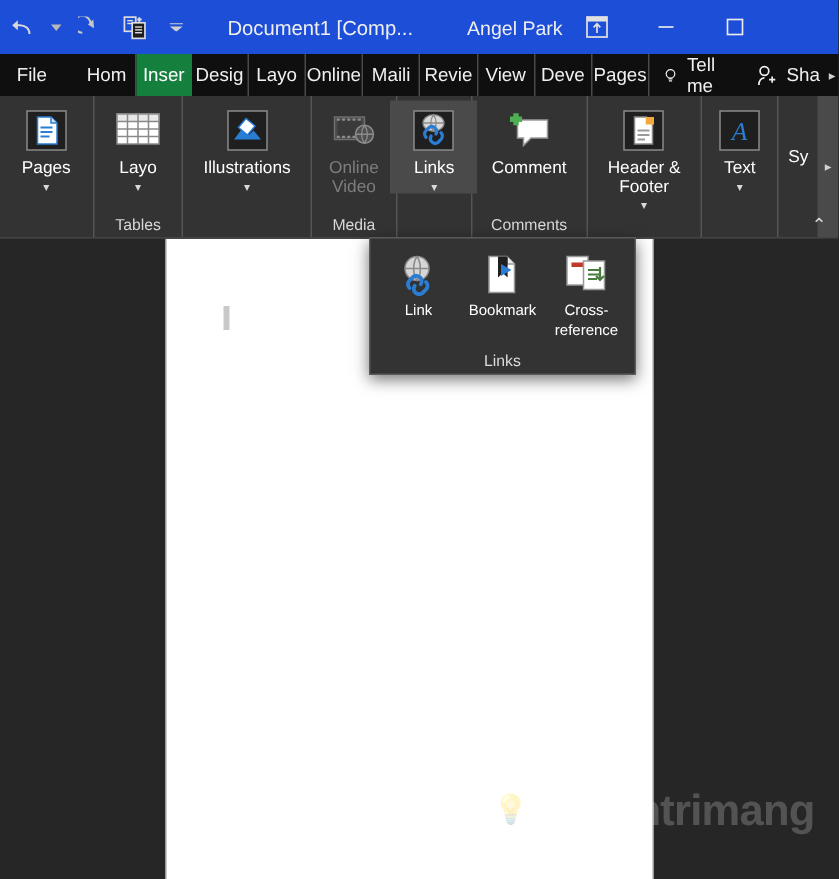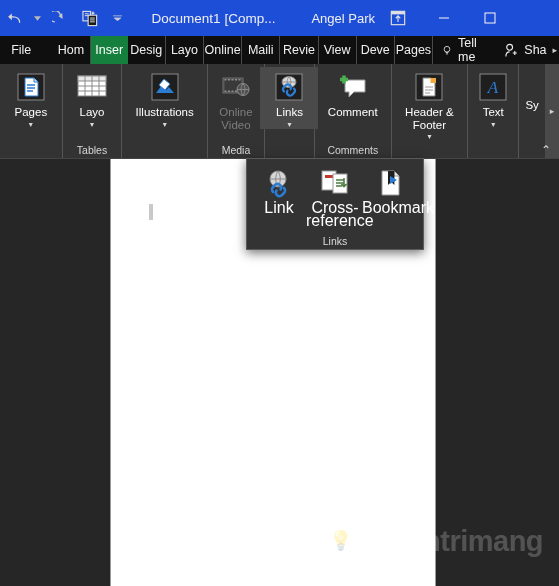--- a/index.html
+++ b/index.html
@@ -107,21 +107,21 @@
   
   .dropdown{
     position:absolute;left:246px;top:158px;width:176px;height:90px;
     background:#333333;border:1px solid #5a5a5a;box-shadow:0 3px 10px rgba(0,0,0,0.55);
     z-index:30;display:flex;flex-direction:column;
   }
   .dd-items{display:flex;align-items:flex-start;justify-content:flex-start;padding:4px 4px 0 4px;flex:1;}
   .dd-btn{
     display:flex;flex-direction:column;align-items:center;cursor:pointer;padding:3px 4px 0 4px;min-width:48px;
   }
-  .dd-label{font-size:16px;color:#fff;text-align:center;line-height:12.5px;margin-top:2px;max-width:58px;}
+  .dd-label{font-size:10px;color:#fff;text-align:center;line-height:12.5px;margin-top:2px;max-width:58px;}
   .dd-name{font-size:10.5px;color:#dcdcdc;text-align:center;height:16px;line-height:16px;}
 
   
   .docarea{position:relative;flex:1;background:#262626;overflow:hidden;}
   .page{
     position:absolute;left:110px;top:0;width:324px;height:100%;
     background:#ffffff;border-left:1px solid #9a9a9a;border-right:1px solid #9a9a9a;
   }
   .caret-blink{
     position:absolute;left:38px;top:45px;width:4px;height:16px;background:#c9c9c9;
@@ -461,39 +461,39 @@
             <path d="M6 11h16M14 3c3 4.6 3 11.4 0 16M14 3c-3 4.6-3 11.4 0 16" fill="none" stroke="#8a8a8a" stroke-width="1"></path>
             <path d="M9 24a3.6 3.6 0 0 1 0-5l2.5-2.5a3.6 3.6 0 0 1 5 5" fill="none" stroke="#2b7cd3" stroke-width="2.6" stroke-linecap="round"></path>
             <path d="M20 20a3.6 3.6 0 0 1 0 5l-2.5 2.5a3.6 3.6 0 0 1-5-5" fill="none" stroke="#2b7cd3" stroke-width="2.6" stroke-linecap="round"></path>
           </svg>
         </div>
         <div class="dd-label">Link</div>
       </div>
 
       <div class="dd-btn">
         <div class="icon32">
+          <svg width="28" height="30" viewBox="0 0 28 30">
+            <path d="M5 3h12l5 5v19H5z" fill="#ffffff" stroke="#9a9a9a" stroke-width="1"></path>
+            <path d="M17 3v5h5" fill="#eaeaea" stroke="#9a9a9a" stroke-width="1"></path>
+            <path d="M11 3v14l3.2-3 3.2 3V3z" fill="#1f1f1f"></path>
+            <path d="M13 8l7 4-7 4z" fill="#2b7cd3"></path>
+          </svg>
+        </div>
+        <div class="dd-label">Bookmark</div>
+      </div>
+
+      <div class="dd-btn">
+        <div class="icon32">
           <svg width="30" height="30" viewBox="0 0 30 30">
             <rect x="2" y="3" width="14" height="19" fill="#ffffff" stroke="#9a9a9a" stroke-width="1"></rect>
             <rect x="5" y="7" width="8" height="3" fill="#c0392b"></rect>
             <rect x="13" y="6" width="14" height="19" fill="#ffffff" stroke="#9a9a9a" stroke-width="1"></rect>
             <path d="M16 12h8M16 15h8M16 18h6" stroke="#4a7c3f" stroke-width="1.3"></path>
             <path d="M24 10v8M21.4 16l2.6 2.6 2.6-2.6" fill="none" stroke="#4a7c3f" stroke-width="1.5"></path>
           </svg>
         </div>
         <div class="dd-label">Cross-reference</div>
       </div>
-
-      <div class="dd-btn">
-        <div class="icon32">
-          <svg width="28" height="30" viewBox="0 0 28 30">
-            <path d="M5 3h12l5 5v19H5z" fill="#ffffff" stroke="#9a9a9a" stroke-width="1"></path>
-            <path d="M17 3v5h5" fill="#eaeaea" stroke="#9a9a9a" stroke-width="1"></path>
-            <path d="M11 3v14l3.2-3 3.2 3V3z" fill="#1f1f1f"></path>
-            <path d="M13 8l7 4-7 4z" fill="#2b7cd3"></path>
-          </svg>
-        </div>
-        <div class="dd-label">Bookmark</div>
-      </div>
     </div>
     <div class="dd-name">Links</div>
   </div>
 
 </div>
 
 </body></html>

